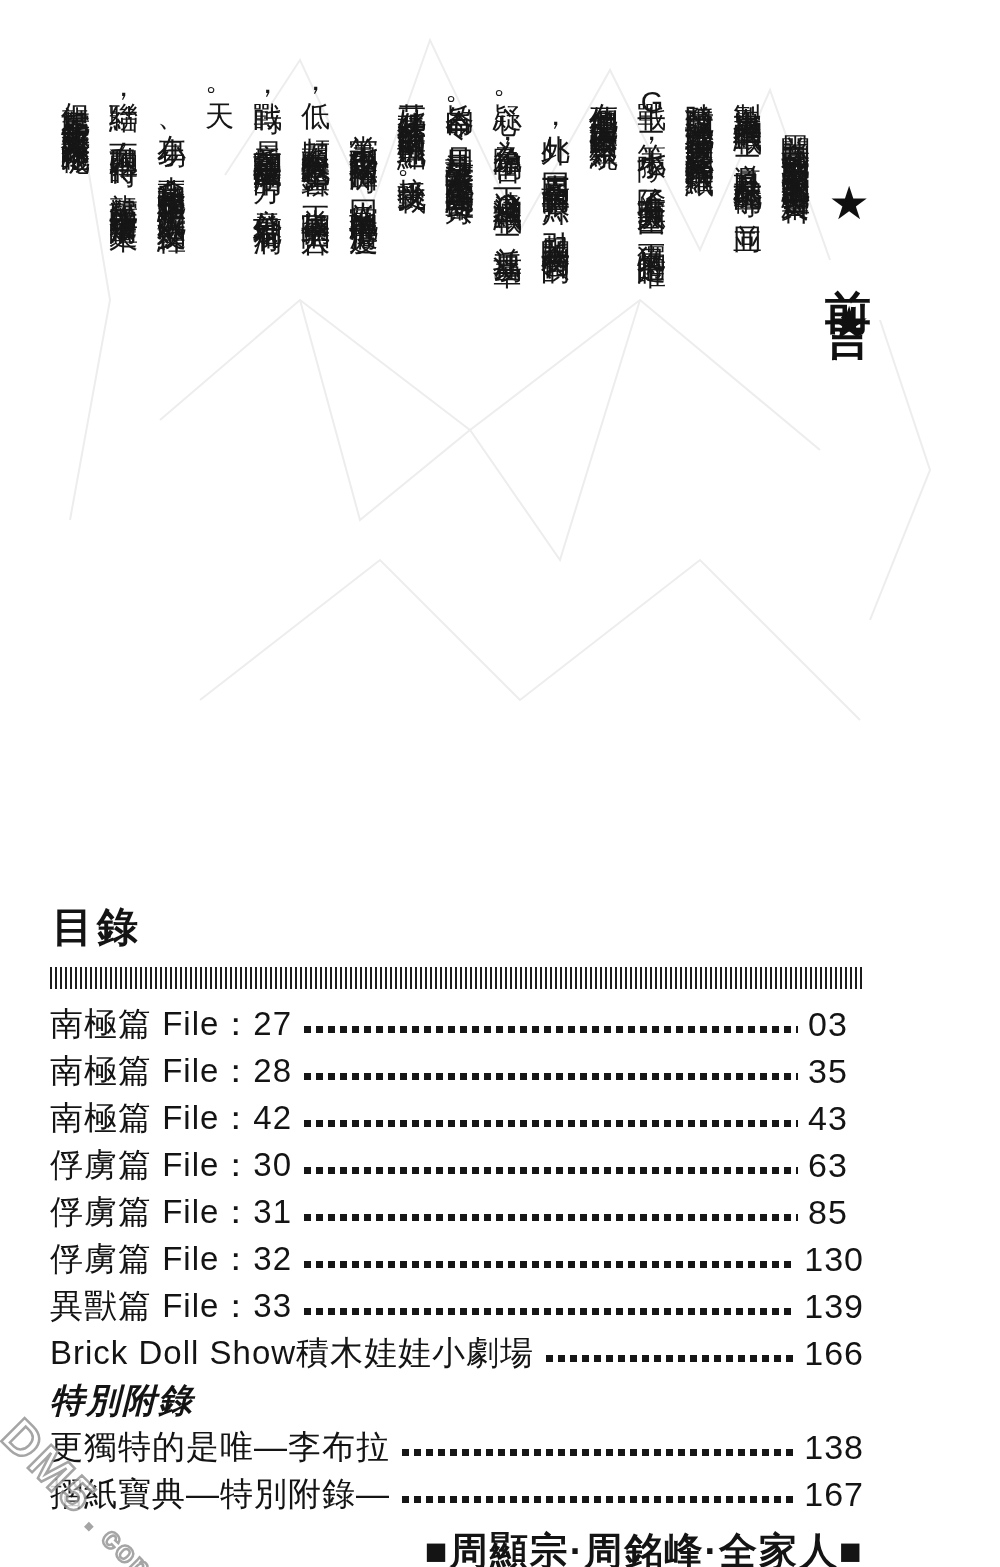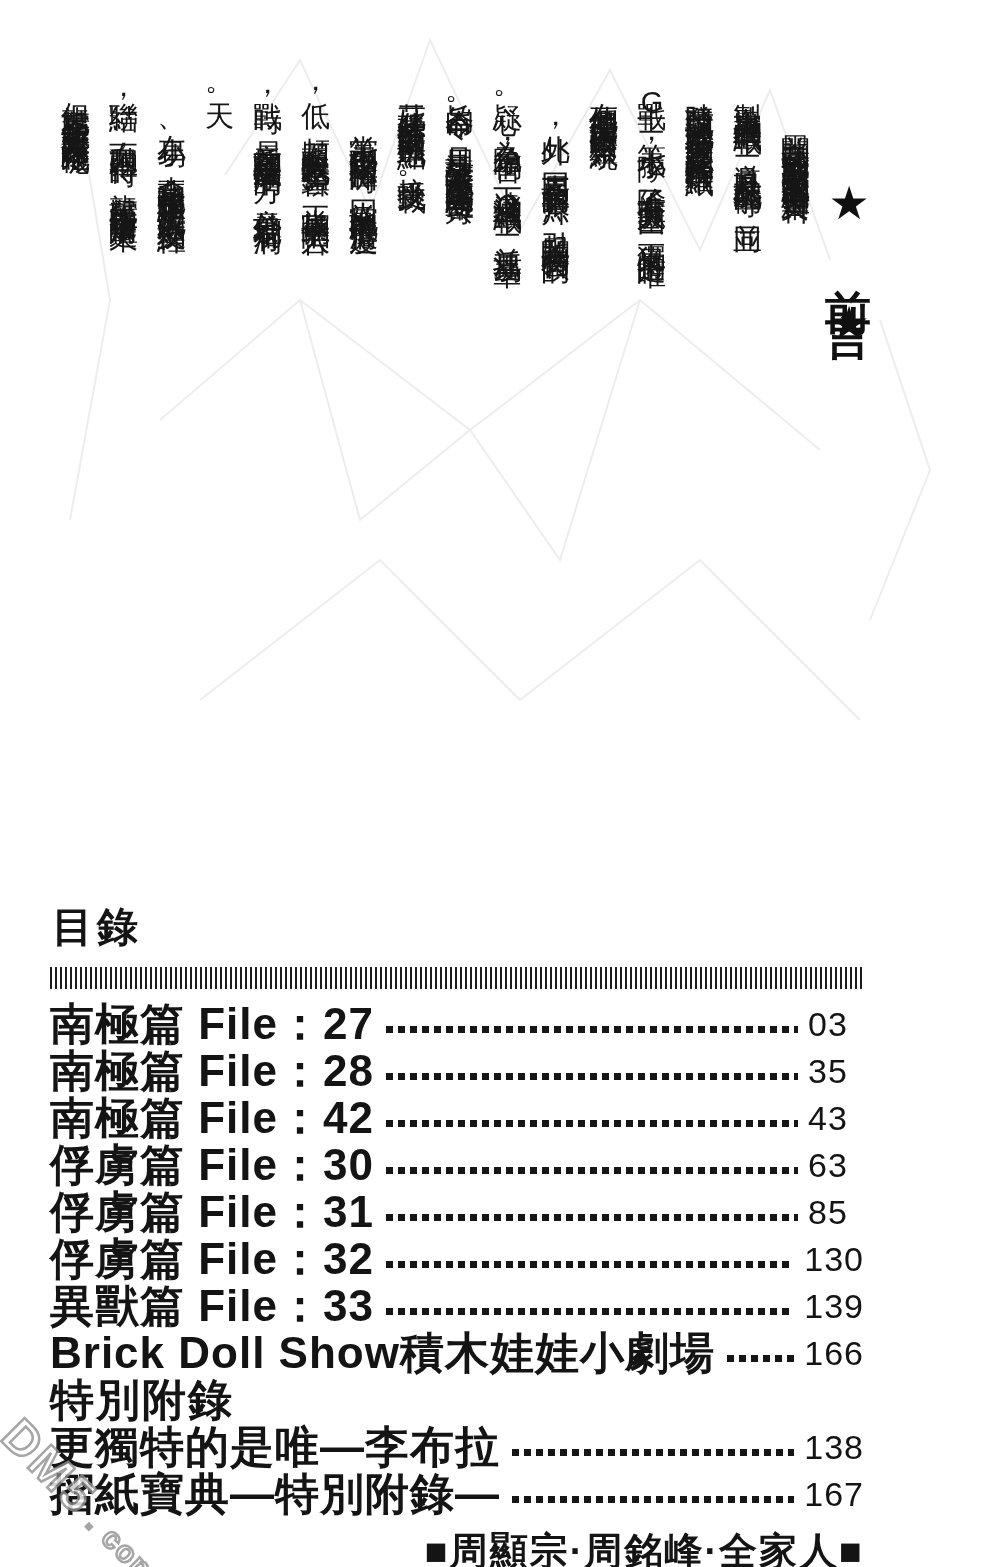--- a/index.html
+++ b/index.html
@@ -17,26 +17,26 @@
                  line-height:1;padding-top:96px;margin-left:16px;color:#101010;}
   .pcol{font-size:29px;line-height:1;letter-spacing:3px;margin-left:19px;color:#161616;}
   .pcol.indent{padding-top:32px;}
 
   
   .toc{position:absolute;left:50px;right:136px;top:896px;}
   .toc-heading{margin:4px 0 12px 2px;font-size:41px;font-weight:bold;letter-spacing:4px;}
   .toc-bar{height:22px;margin:0 0 12px 0;
            background:repeating-linear-gradient(90deg,#1c1c1c 0 2px,transparent 2px 5px);}
   .toc-row{display:flex;align-items:center;height:47px;}
-  .toc-title{font-size:44px;font-weight:bold;letter-spacing:1px;white-space:nowrap;}
+  .toc-title{font-size:33px;font-weight:normal;letter-spacing:1px;white-space:nowrap;}
   .toc-leader{flex:1;height:7px;margin:10px 10px 0 12px;
               background:repeating-linear-gradient(90deg,#161616 0 7px,transparent 7px 12px);}
   .toc-page{font-size:34px;min-width:56px;text-align:left;letter-spacing:1px;}
   .toc-subheading{height:47px;display:flex;align-items:center;
-                  font-size:44px;font-weight:bold;letter-spacing:2px;}
+                  font-size:34px;font-weight:bold;letter-spacing:2px;font-style:italic;}
   .toc-footer{margin-top:8px;text-align:right;font-size:38px;font-weight:bold;letter-spacing:2px;}
 
   
   .watermark{position:absolute;left:30px;top:1408px;transform:rotate(45deg);
              transform-origin:left top;font-weight:bold;color:#ffffff;
              -webkit-text-stroke:2.5px #8f8f8f;opacity:.8;white-space:nowrap;}
   .wm-big{font-size:48px;letter-spacing:3px;}
   .wm-small{font-size:30px;letter-spacing:2px;}
 </style>
 </head>

